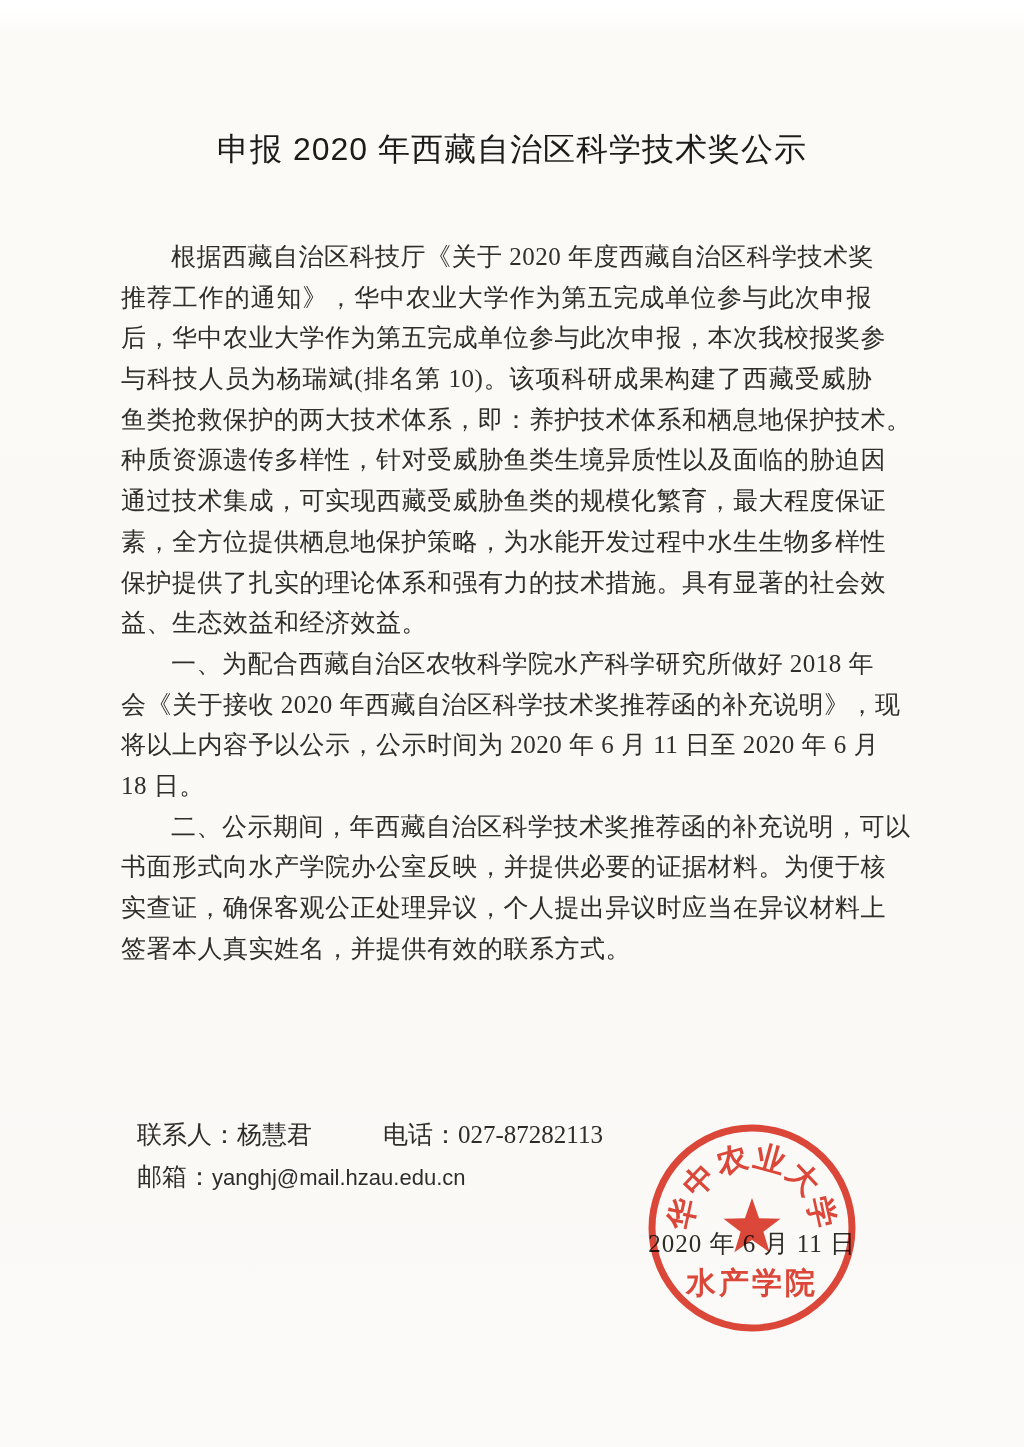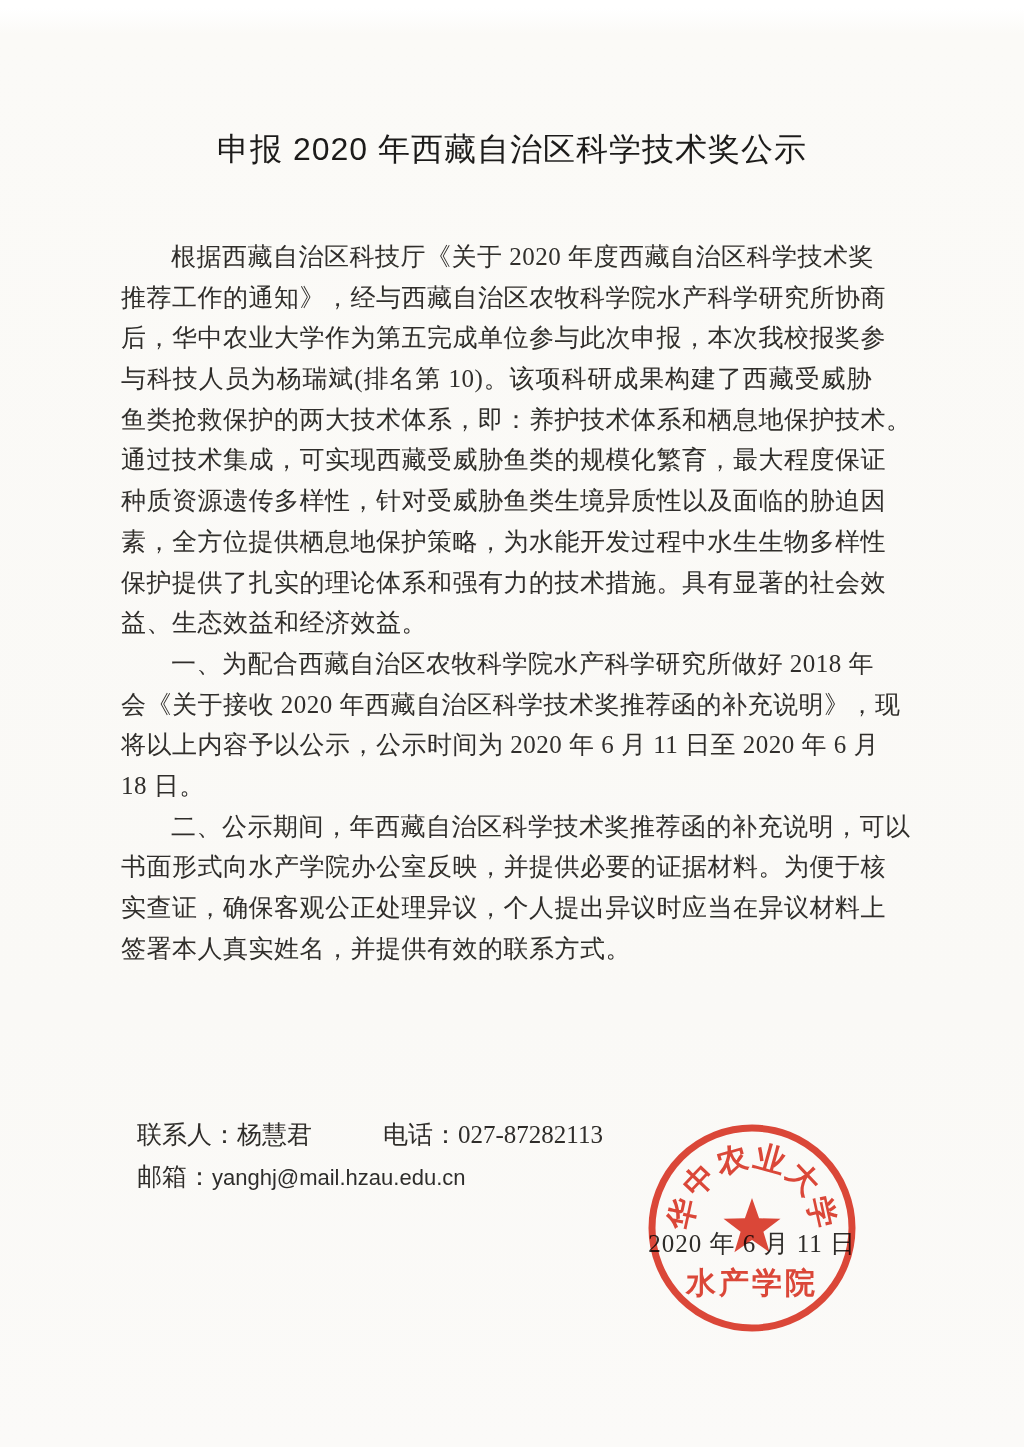--- a/index.html
+++ b/index.html
@@ -84,26 +84,26 @@
 </style>
 </head>
 <body>
 
 <div class="page">
 
   <div class="doc-title">申报 2020 年西藏自治区科学技术奖公示</div>
 
   <div class="body-block">
     <div class="ln ind">根据西藏自治区科技厅《关于 2020 年度西藏自治区科学技术奖</div>
-    <div class="ln">推荐工作的通知》，经与西藏自治区农牧科学院水产科学研究所协商</div>
+    <div class="ln">推荐工作的通知》，华中农业大学作为第五完成单位参与此次申报</div>
     <div class="ln">后，华中农业大学作为第五完成单位参与此次申报，本次我校报奖参</div>
     <div class="ln">与科技人员为杨瑞斌(排名第 10)。该项科研成果构建了西藏受威胁</div>
     <div class="ln">鱼类抢救保护的两大技术体系，即：养护技术体系和栖息地保护技术。</div>
+    <div class="ln">种质资源遗传多样性，针对受威胁鱼类生境异质性以及面临的胁迫因</div>
     <div class="ln">通过技术集成，可实现西藏受威胁鱼类的规模化繁育，最大程度保证</div>
-    <div class="ln">种质资源遗传多样性，针对受威胁鱼类生境异质性以及面临的胁迫因</div>
     <div class="ln">素，全方位提供栖息地保护策略，为水能开发过程中水生生物多样性</div>
     <div class="ln">保护提供了扎实的理论体系和强有力的技术措施。具有显著的社会效</div>
     <div class="ln endp">益、生态效益和经济效益。</div>
     <div class="ln ind">一、为配合西藏自治区农牧科学院水产科学研究所做好 2018 年</div>
     <div class="ln">会《关于接收 2020 年西藏自治区科学技术奖推荐函的补充说明》，现</div>
     <div class="ln">将以上内容予以公示，公示时间为 2020 年 6 月 11 日至 2020 年 6 月</div>
     <div class="ln endp">18 日。</div>
     <div class="ln ind">二、公示期间，年西藏自治区科学技术奖推荐函的补充说明，可以</div>
     <div class="ln">书面形式向水产学院办公室反映，并提供必要的证据材料。为便于核</div>
     <div class="ln">实查证，确保客观公正处理异议，个人提出异议时应当在异议材料上</div>

